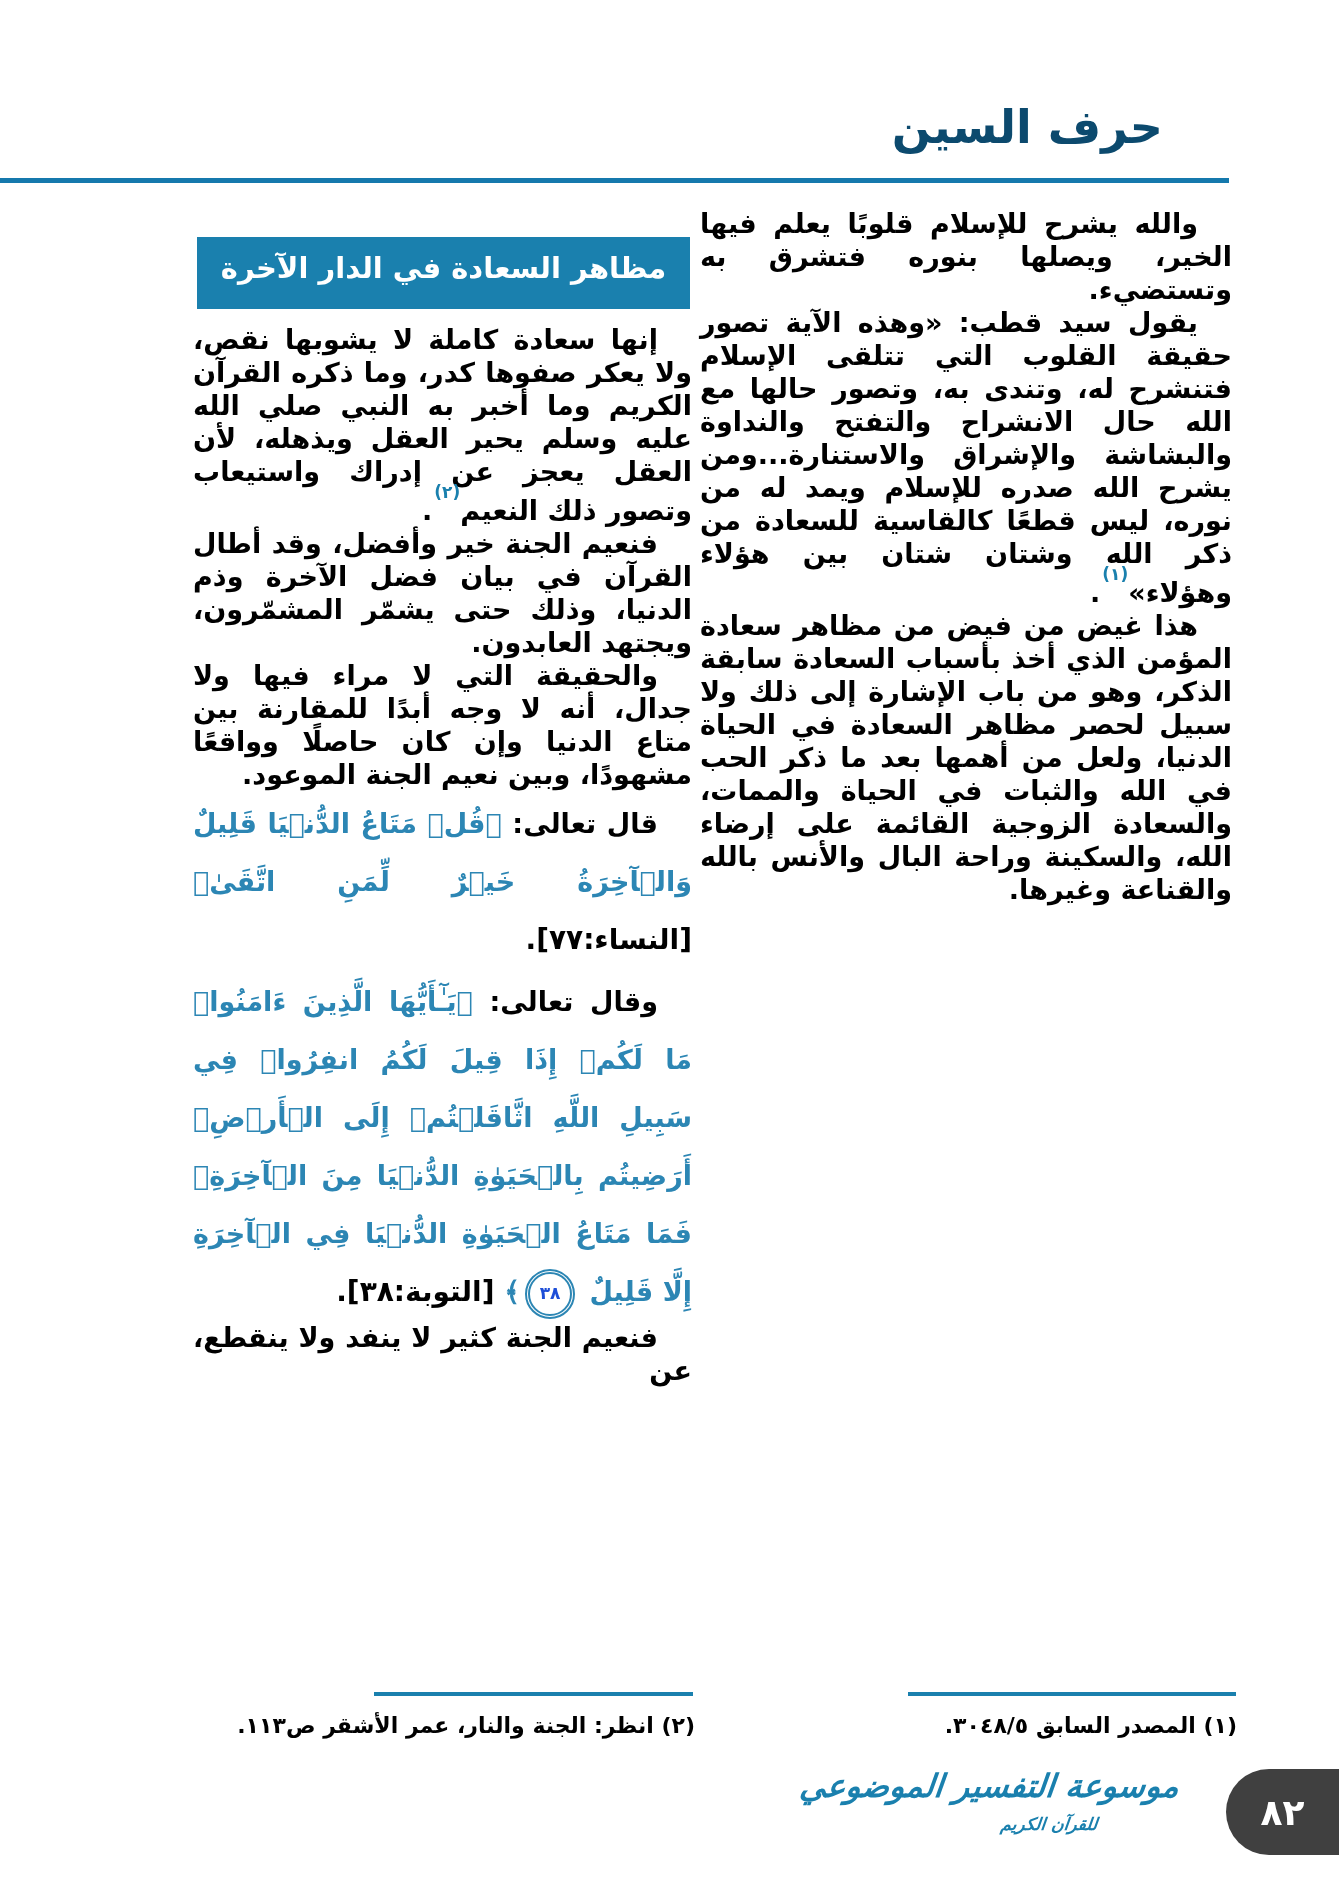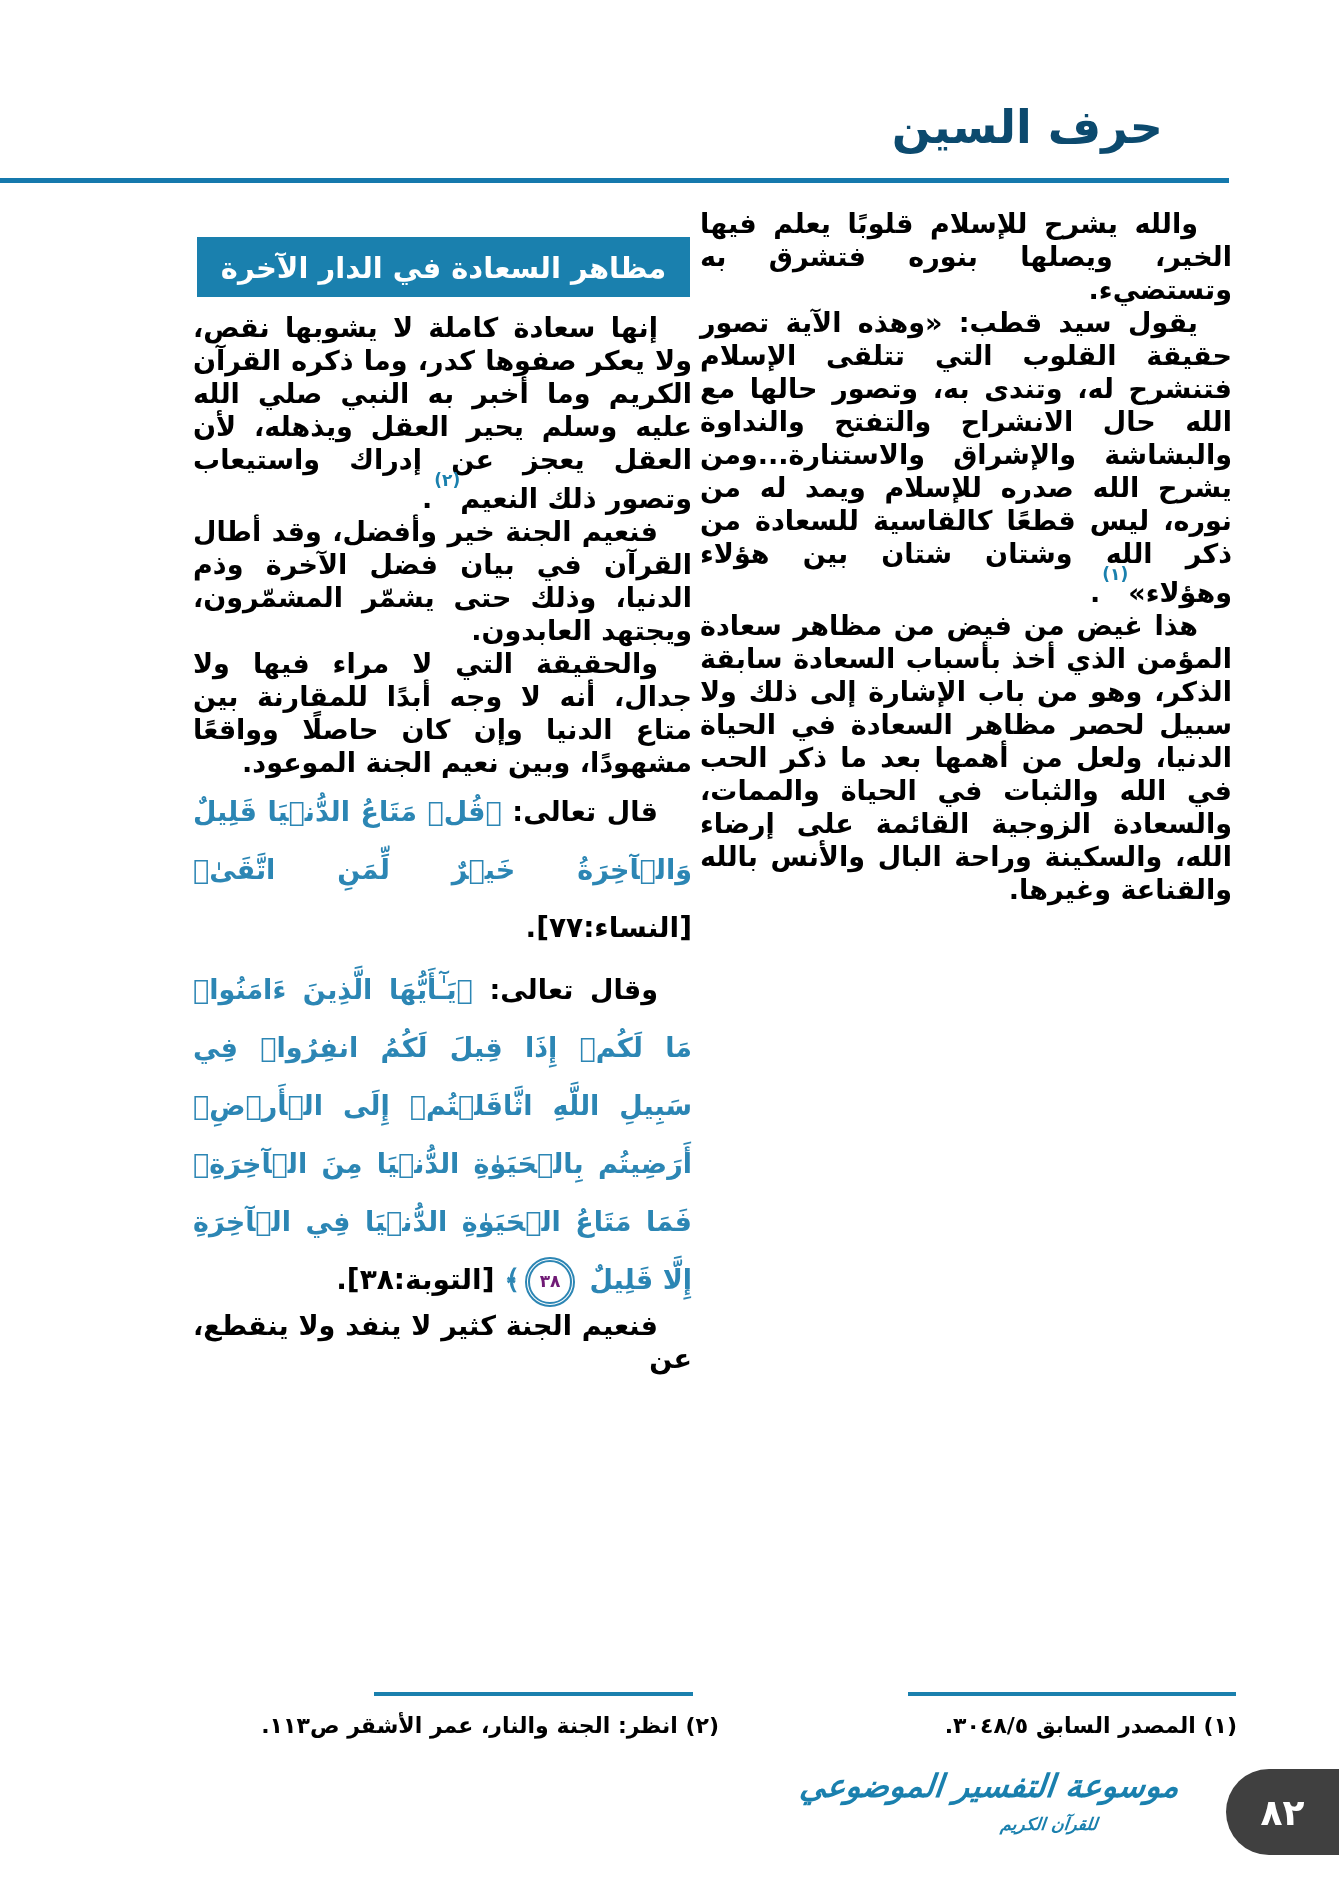--- a/index.html
+++ b/index.html
@@ -30,51 +30,51 @@
     margin:0;
     font-size:27px;font-weight:bold;line-height:33px;
     text-indent:34px;
   }
   .fn-marker{
     color:#1a80ae;font-size:17px;font-weight:bold;
     position:relative;top:-12px;margin-left:2px;
   }
   .section-title{
     background:#1a80ae;color:#ffffff;
-    height:60px;line-height:62px;
+    height:72px;line-height:62px;
     text-align:center;font-size:29px;font-weight:bold;
     margin:0 2px 14px 4px;text-indent:0;
   }
   
   .verse-para{
     margin:4px 0 0 0;
     font-size:27px;font-weight:bold;line-height:58px;
     text-indent:34px;
   }
   .verse-text{color:#2c86b4;}
   .verse-ref{color:#000;font-size:28px;}
   .ayah-orn{
     display:inline-flex;align-items:center;justify-content:center;
     width:40px;height:40px;
     border:5px double #2c86b4;border-radius:50%;
-    color:#701a75;font-size:17px;font-weight:bold;
+    color:#1d4ed8;font-size:17px;font-weight:bold;
     vertical-align:middle;margin:0 5px;text-indent:0;
   }
   .ayah-orn span{line-height:1;}
   
   .fn-rule{position:absolute;top:1692px;height:4px;background:#1a80ae;}
   .fn-rule-right{right:103px;width:328px;}
   .fn-rule-left{left:374px;width:319px;}
   .footnote{
     position:absolute;top:1706px;
     font-size:22px;font-weight:bold;line-height:40px;
     white-space:nowrap;
   }
   .footnote-1{right:102px;}
-  .footnote-2{right:620px;}
+  .footnote-2{right:644px;}
   
   .logo{
     position:absolute;top:1758px;right:160px;width:260px;
     text-align:center;color:#1a80ae;
   }
   .logo-line1{
     font-size:32px;font-weight:bold;font-style:italic;
     line-height:56px;white-space:nowrap;transform:skewX(-6deg);
   }
   .logo-line2{

